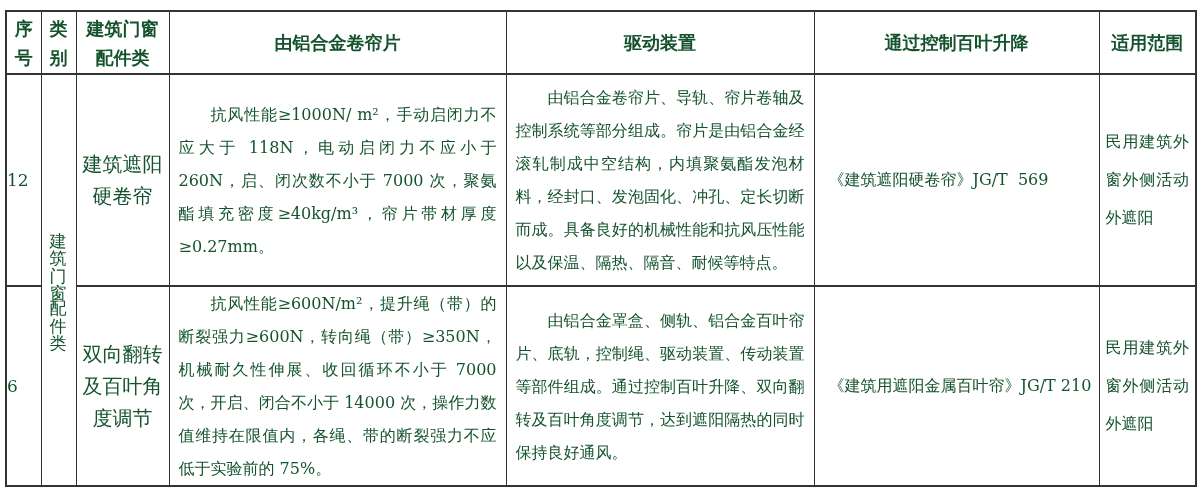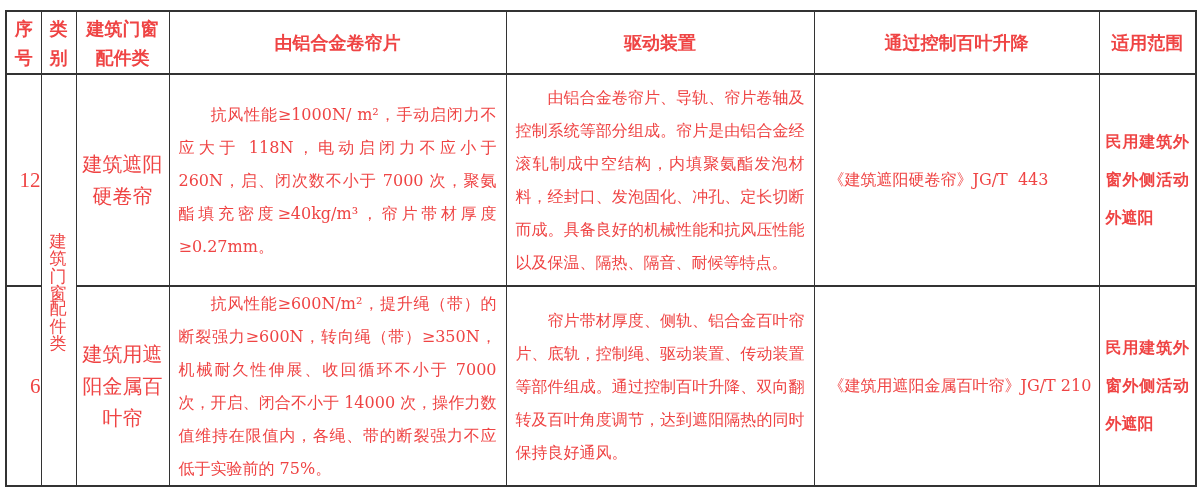--- a/index.html
+++ b/index.html
@@ -7,21 +7,21 @@
     padding: 0;
     background: #ffffff;
   }
   .sheet {
     position: relative;
     width: 1200px;
     height: 498px;
     background: #ffffff;
     overflow: hidden;
     font-family: "DejaVu Serif", "Liberation Serif", serif;
-    color: #ef4444;
+    color: #14532d;
   }
   table.doc-table {
     position: absolute;
     left: 5px;
     top: 10px;
     width: 1190px;
     border-collapse: collapse;
     table-layout: fixed;
     border: 2px solid #333333;
   }
@@ -36,21 +36,21 @@
     height: 59px;
     font-size: 18px;
     font-weight: 700;
     line-height: 29px;
     text-align: center;
     padding: 1px 2px;
   }
   tr.row-12 { height: 212px; }
   tr.row-13 { height: 197px; }
   tr.row-13 td { border-top-width: 2px; }
-  td.cell-num { text-align: right; font-size: 21px; font-family: Liberation Serif, serif; }
+  td.cell-num { text-align: left; font-size: 17px; }
   td.cell-cat { text-align: center; }
   .cat-col {
     display: inline-block;
     writing-mode: vertical-lr;
     text-orientation: upright;
     font-size: 17px;
     letter-spacing: 17px;
     line-height: 34px;
   }
   .name-text {
@@ -69,21 +69,20 @@
   .std-text {
     font-size: 16px;
     padding-left: 14px;
     white-space: pre-wrap;
   }
   .scope-text {
     font-size: 16px;
     line-height: 38px;
     text-align: justify;
     padding: 0 6px;
-    font-weight: bold;
   }
 </style>
 </head>
 <body>
 
 <div class="sheet">
   <table class="doc-table">
     <colgroup>
       <col style="width:35px">
       <col style="width:35px">
@@ -113,36 +112,36 @@
         <td>
           <div class="name-text">建筑遮阳硬卷帘</div>
         </td>
         <td>
           <div class="para">抗风性能≥1000N/ m²，手动启闭力不应大于 118N，电动启闭力不应小于 260N，启、闭次数不小于 7000 次，聚氨酯填充密度≥40kg/m³，帘片带材厚度≥0.27mm。</div>
         </td>
         <td>
           <div class="para">由铝合金卷帘片、导轨、帘片卷轴及控制系统等部分组成。帘片是由铝合金经滚轧制成中空结构，内填聚氨酯发泡材料，经封口、发泡固化、冲孔、定长切断而成。具备良好的机械性能和抗风压性能以及保温、隔热、隔音、耐候等特点。</div>
         </td>
         <td>
-          <div class="std-text">《建筑遮阳硬卷帘》JG/T  443</div>
+          <div class="std-text">《建筑遮阳硬卷帘》JG/T  569</div>
         </td>
         <td>
           <div class="scope-text">民用建筑外窗外侧活动外遮阳</div>
         </td>
       </tr>
       <tr class="row-13">
         <td class="cell-num">6</td>
         <td>
-          <div class="name-text">建筑用遮阳金属百叶帘</div>
+          <div class="name-text">双向翻转及百叶角度调节</div>
         </td>
         <td>
           <div class="para">抗风性能≥600N/m²，提升绳（带）的断裂强力≥600N，转向绳（带）≥350N，机械耐久性伸展、收回循环不小于 7000 次，开启、闭合不小于 14000 次，操作力数值维持在限值内，各绳、带的断裂强力不应低于实验前的 75%。</div>
         </td>
         <td>
-          <div class="para">帘片带材厚度、侧轨、铝合金百叶帘片、底轨，控制绳、驱动装置、传动装置等部件组成。通过控制百叶升降、双向翻转及百叶角度调节，达到遮阳隔热的同时保持良好通风。</div>
+          <div class="para">由铝合金罩盒、侧轨、铝合金百叶帘片、底轨，控制绳、驱动装置、传动装置等部件组成。通过控制百叶升降、双向翻转及百叶角度调节，达到遮阳隔热的同时保持良好通风。</div>
         </td>
         <td>
           <div class="std-text">《建筑用遮阳金属百叶帘》JG/T 210</div>
         </td>
         <td>
           <div class="scope-text">民用建筑外窗外侧活动外遮阳</div>
         </td>
       </tr>
     </tbody>
   </table>

